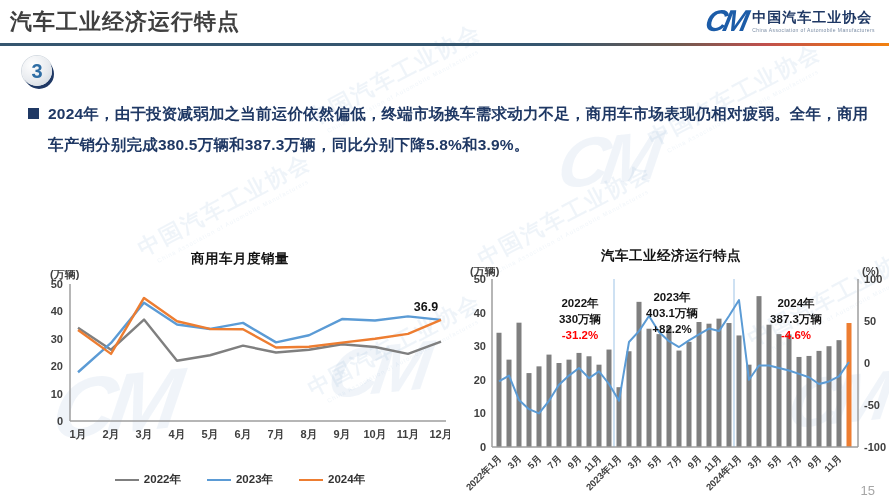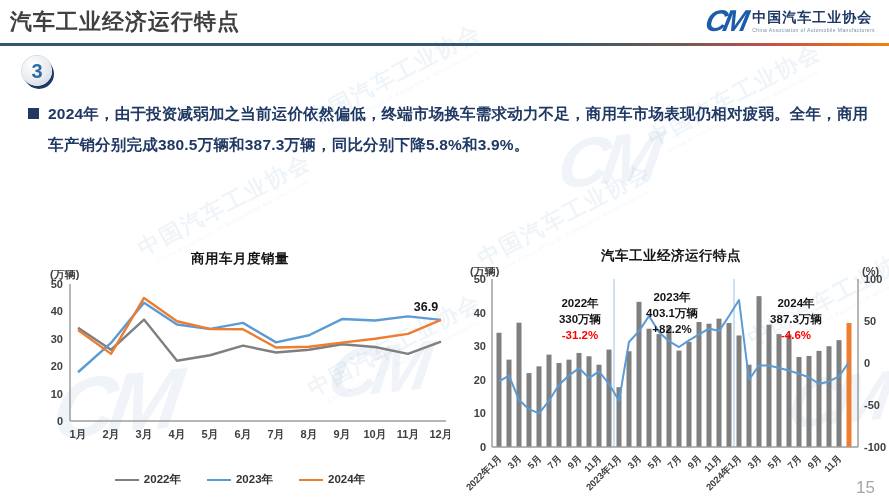--- a/index.html
+++ b/index.html
@@ -33,21 +33,21 @@
   
   .chart{position:absolute;z-index:2;}
   #left-chart{left:30px;top:250px;width:420px;height:248px;}
   #right-chart{left:456px;top:247px;width:430px;height:252px;}
   .chart-title{text-align:center;font-size:13.5px;font-weight:800;color:#141414;height:20px;letter-spacing:0.5px;}
   svg text{font-family:"Liberation Sans","DejaVu Sans",sans-serif;}
   .legend{display:flex;justify-content:center;gap:26px;margin-top:2px;}
   .legend-item{display:flex;align-items:center;gap:5px;font-size:11.5px;font-weight:700;color:#333;}
   .legend-swatch{display:inline-block;width:24px;height:0;border-top:2.5px solid #000;}
   .anno{position:absolute;text-align:center;font-size:11.5px;font-weight:800;color:#141414;line-height:16px;z-index:3;}
-  .pagenum{position:absolute;right:14px;bottom:2px;font-size:17px;color:#a6a6a6;z-index:2;}
+  .pagenum{position:absolute;right:14px;bottom:2px;font-size:13px;color:#a6a6a6;z-index:2;}
 </style>
 </head>
 <body>
 
 <div class="slide">
 
   <div class="wm-layer">
     <div class="wm" style="left:300px;top:60px">
         <div class="cn">中国汽车工业协会</div>
         <div class="en">China Association of Automobile Manufacturers</div>

